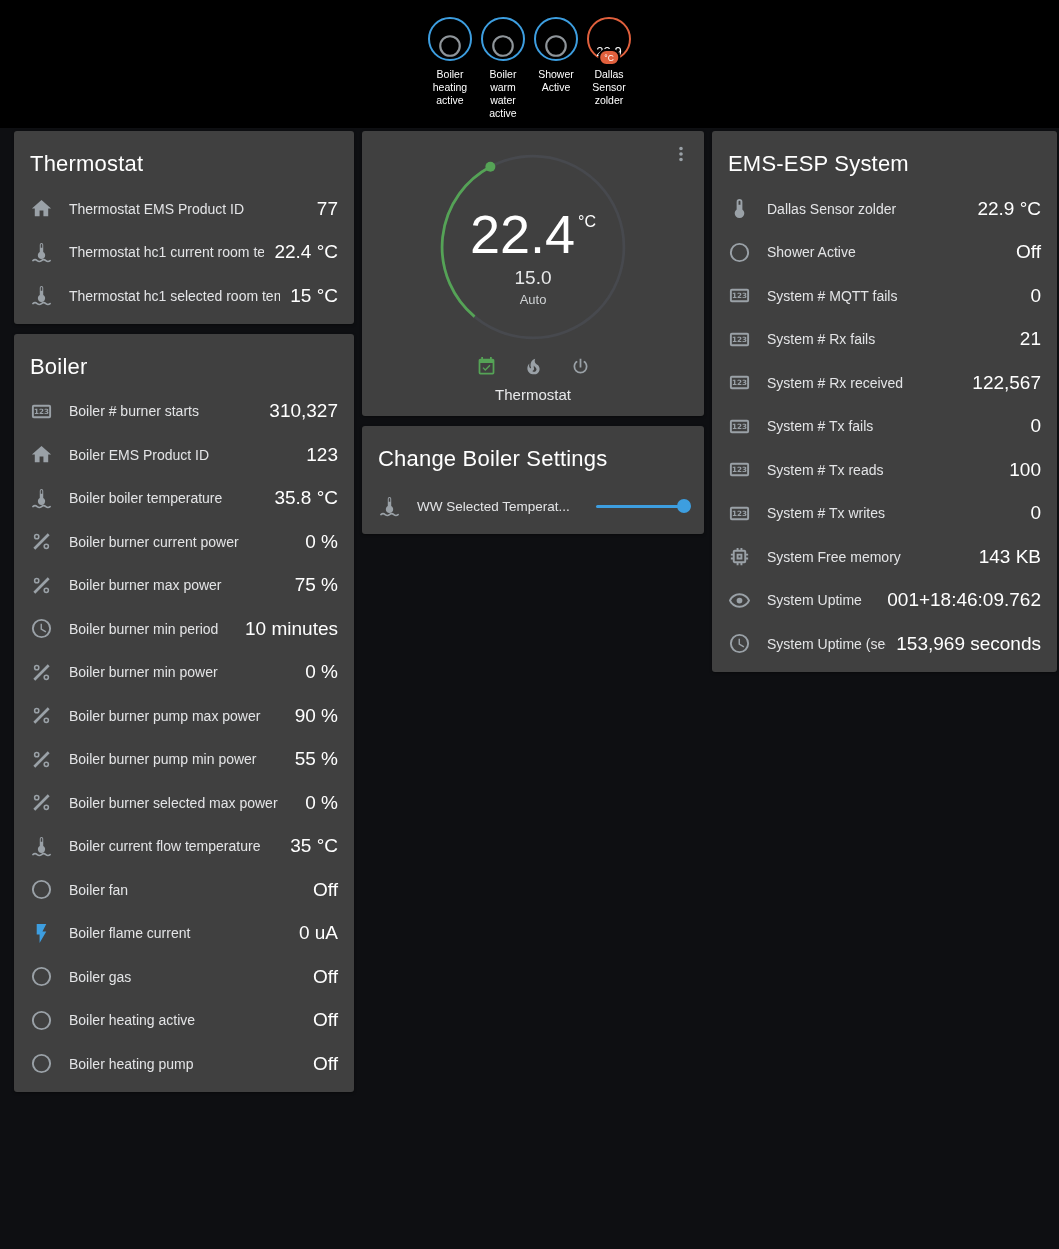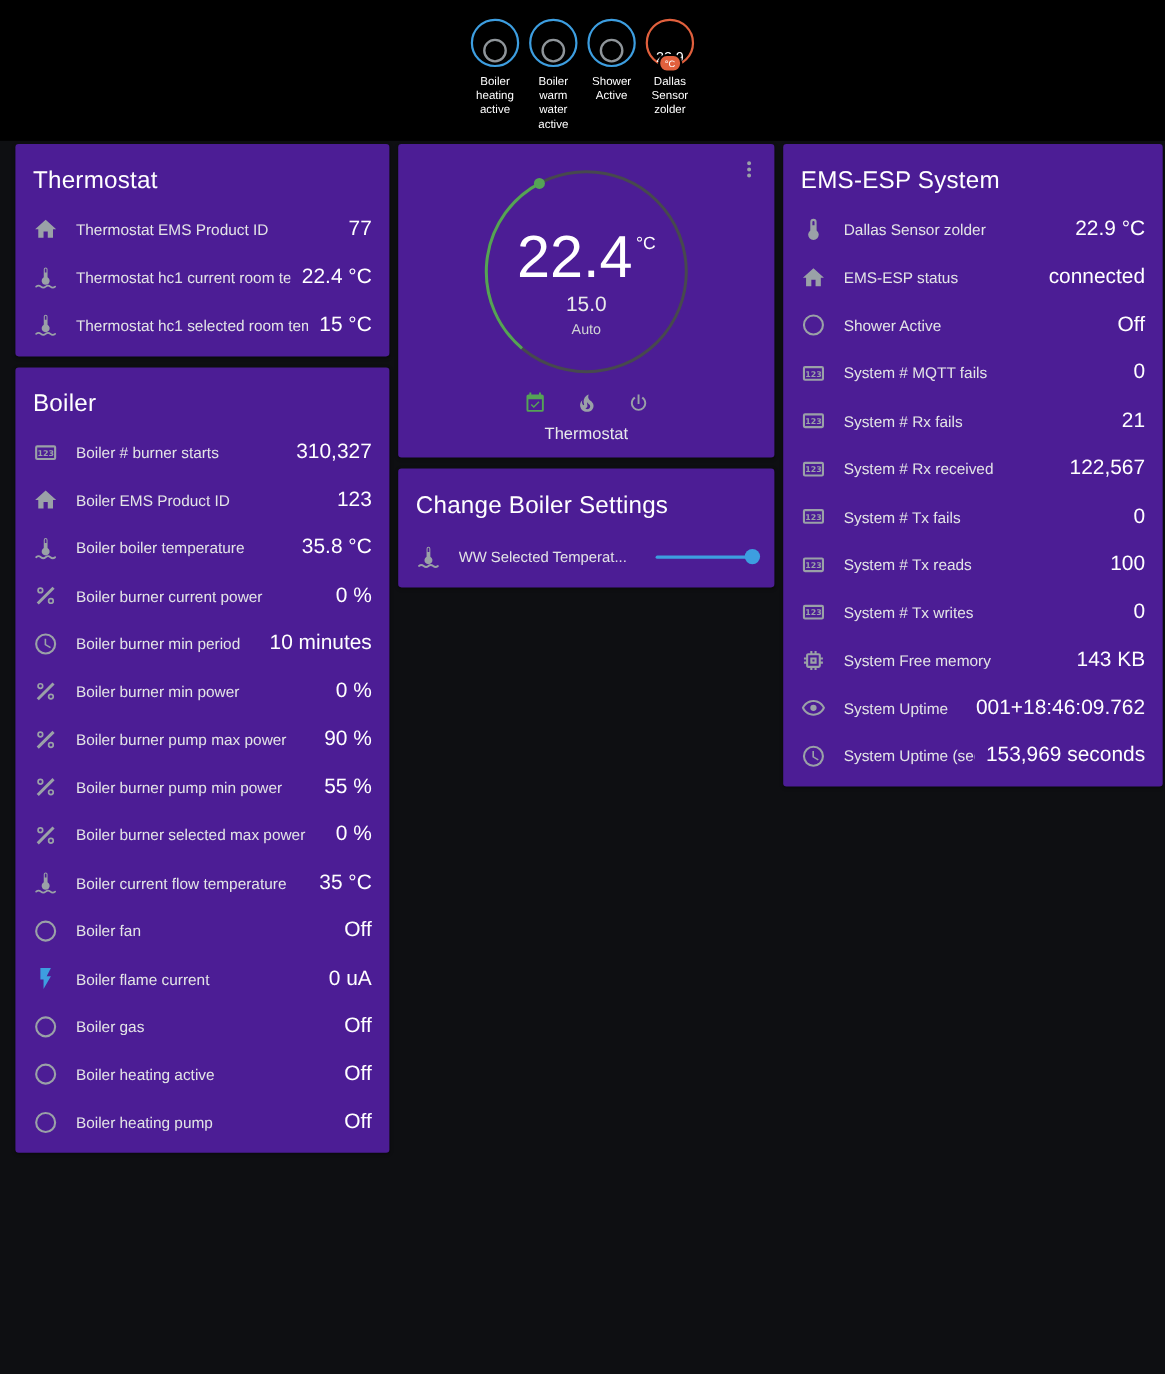--- a/index.html
+++ b/index.html
@@ -36,21 +36,21 @@
   .badge-label {
     margin-top:7px; font-size:10.5px; line-height:1.25; color:#fff;
     text-align:center;
   }
   
   main {
     display:grid; grid-template-columns:340px 342px 345px;
     column-gap:8px; padding:3px 0 0 14px; align-items:start;
   }
   .col { display:flex; flex-direction:column; gap:10px; }
-  .card { background:#4c1d95; border-radius:3px; box-shadow:0 1px 3px rgba(0,0,0,.4); }
+  .card { background:#404040; border-radius:3px; box-shadow:0 1px 3px rgba(0,0,0,.4); }
   .card-title {
     font-size:22px; font-weight:400; color:#fff;
     padding:20px 16px 10px 16px; letter-spacing:.2px;
   }
   .rows { padding-bottom:6px; }
   .row { display:flex; align-items:center; height:43.5px; padding:0 16px; cursor:pointer; }
   .icon { width:23px; height:23px; color:var(--icon-gray); flex:none; display:block; }
   .icon svg { width:100%; height:100%; display:block; }
   .row .label {
     margin-left:16px; flex:1 1 auto; min-width:0;
@@ -215,20 +215,29 @@
           <div class="row">
             <span class="icon">
               <svg viewBox="0 0 24 24">
                 <path fill="currentColor" fill-rule="evenodd" d="M18.5 3.5 20.5 5.5 5.5 20.5 3.5 18.5zM7 4a3 3 0 1 0 0 6 3 3 0 0 0 0-6zm0 1.6a1.4 1.4 0 1 1 0 2.8 1.4 1.4 0 0 1 0-2.8zM17 14a3 3 0 1 0 0 6 3 3 0 0 0 0-6zm0 1.6a1.4 1.4 0 1 1 0 2.8 1.4 1.4 0 0 1 0-2.8z"></path>
               </svg>
             </span>
             <span class="label">Boiler burner current power</span>
             <span class="value">0 %</span>
           </div>
 
+          <div class="row">
+            <span class="icon">
+              <svg viewBox="0 0 24 24">
+                <path fill="currentColor" fill-rule="evenodd" d="M18.5 3.5 20.5 5.5 5.5 20.5 3.5 18.5zM7 4a3 3 0 1 0 0 6 3 3 0 0 0 0-6zm0 1.6a1.4 1.4 0 1 1 0 2.8 1.4 1.4 0 0 1 0-2.8zM17 14a3 3 0 1 0 0 6 3 3 0 0 0 0-6zm0 1.6a1.4 1.4 0 1 1 0 2.8 1.4 1.4 0 0 1 0-2.8z"></path>
+              </svg>
+            </span>
+            <span class="label">Boiler burner max power</span>
+            <span class="value">75 %</span>
+          </div>
 
           <div class="row">
             <span class="icon">
               <svg viewBox="0 0 24 24">
                 <path fill="currentColor" d="M12,2A10,10 0 0,0 2,12A10,10 0 0,0 12,22A10,10 0 0,0 22,12A10,10 0 0,0 12,2M12,20A8,8 0 0,1 4,12A8,8 0 0,1 12,4A8,8 0 0,1 20,12A8,8 0 0,1 12,20M12.5,7H11V13L16.2,16.1L17,14.9L12.5,12.2V7Z"></path>
               </svg>
             </span>
             <span class="label">Boiler burner min period</span>
             <span class="value">10 minutes</span>
           </div>
@@ -406,29 +415,20 @@
           <div class="row">
             <span class="icon">
               <svg viewBox="0 0 24 24">
                 <path fill="currentColor" fill-rule="evenodd" d="M15,13V5A3,3 0 0,0 12,2A3,3 0 0,0 9,5V13A5,5 0 1,0 15,13M12,4A1,1 0 0,1 13,5V8H11V5A1,1 0 0,1 12,4Z"></path>
               </svg>
             </span>
             <span class="label">Dallas Sensor zolder</span>
             <span class="value">22.9 °C</span>
           </div>
 
-          <div class="row">
-            <span class="icon">
-              <svg viewBox="0 0 24 24">
-                <path fill="currentColor" d="M10,20V14H14V20H19V12H22L12,3L2,12H5V20H10Z"></path>
-              </svg>
-            </span>
-            <span class="label">EMS-ESP status</span>
-            <span class="value">connected</span>
-          </div>
 
           <div class="row">
             <span class="icon">
               <svg viewBox="0 0 24 24">
                 <path fill="currentColor" d="M12,2A10,10 0 0,1 22,12A10,10 0 0,1 12,22A10,10 0 0,1 2,12A10,10 0 0,1 12,2M12,4A8,8 0 0,0 4,12A8,8 0 0,0 12,20A8,8 0 0,0 20,12A8,8 0 0,0 12,4Z"></path>
               </svg>
             </span>
             <span class="label">Shower Active</span>
             <span class="value">Off</span>
           </div>

